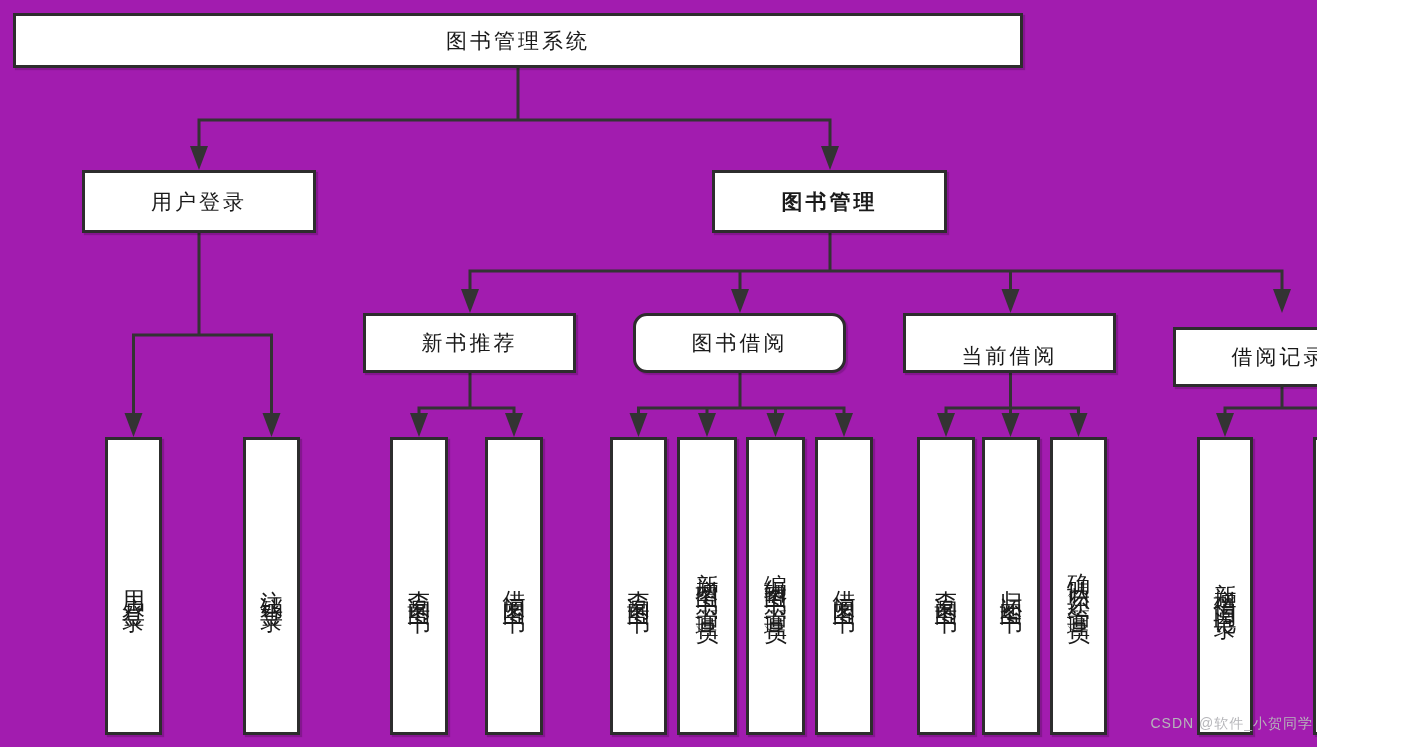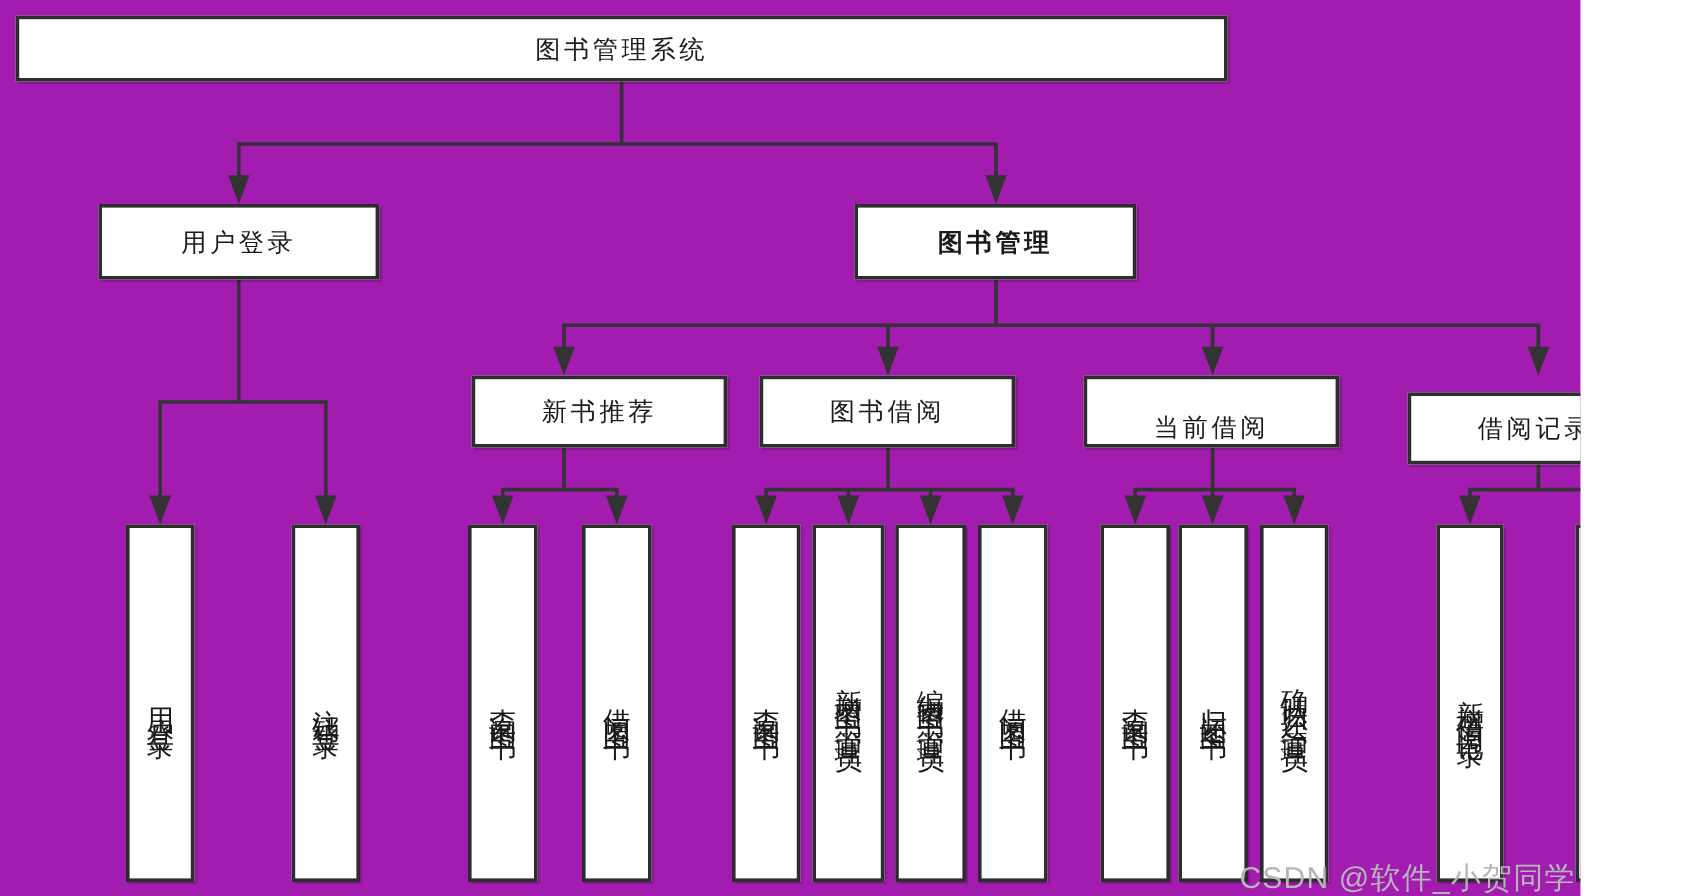--- a/index.html
+++ b/index.html
@@ -31,21 +31,21 @@
   .leaf span {
     writing-mode: vertical-rl;
     font-size: 23px;
     letter-spacing: 7px;
     line-height: 1;
   }
   .watermark {
     position: absolute;
     right: 4px;
     top: 715px;
-    font-size: 25px;
+    font-size: 14px;
     color: #b6b6ba;
     letter-spacing: 1px;
     z-index: 5;
     white-space: nowrap;
   }
 </style>
 </head>
 <body>
 
 <div class="stage">
@@ -87,24 +87,24 @@
     <span>图书管理系统</span>
   </div>
 
   <div class="node hbox" style="left:82px; top:170px; width:234px; height:63px;">
     <span>用户登录</span>
   </div>
   <div class="node hbox" style="left:712px; top:170px; width:235px; height:63px;font-weight:bold;">
     <span>图书管理</span>
   </div>
 
-  <div class="node hbox" style="left:363px; top:313px; width:213px; height:60px;margin-left:30px;">
+  <div class="node hbox" style="left:363px; top:313px; width:213px; height:60px;">
     <span>新书推荐</span>
   </div>
-  <div class="node hbox" style="left:633px; top:313px; width:213px; height:60px;">
+  <div class="node hbox" style="left:633px; top:313px; width:213px; height:60px;border-radius:14px;">
     <span>图书借阅</span>
   </div>
   <div class="node hbox" style="left:903px; top:313px; width:213px; height:60px;align-items:flex-end;">
     <span>当前借阅</span>
   </div>
   <div class="node hbox" style="left:1173px; top:327px; width:213px; height:60px;">
     <span>借阅记录</span>
   </div>
 
   <div class="node leaf" style="left:105px; top:437px; width:57px; height:298px;">

